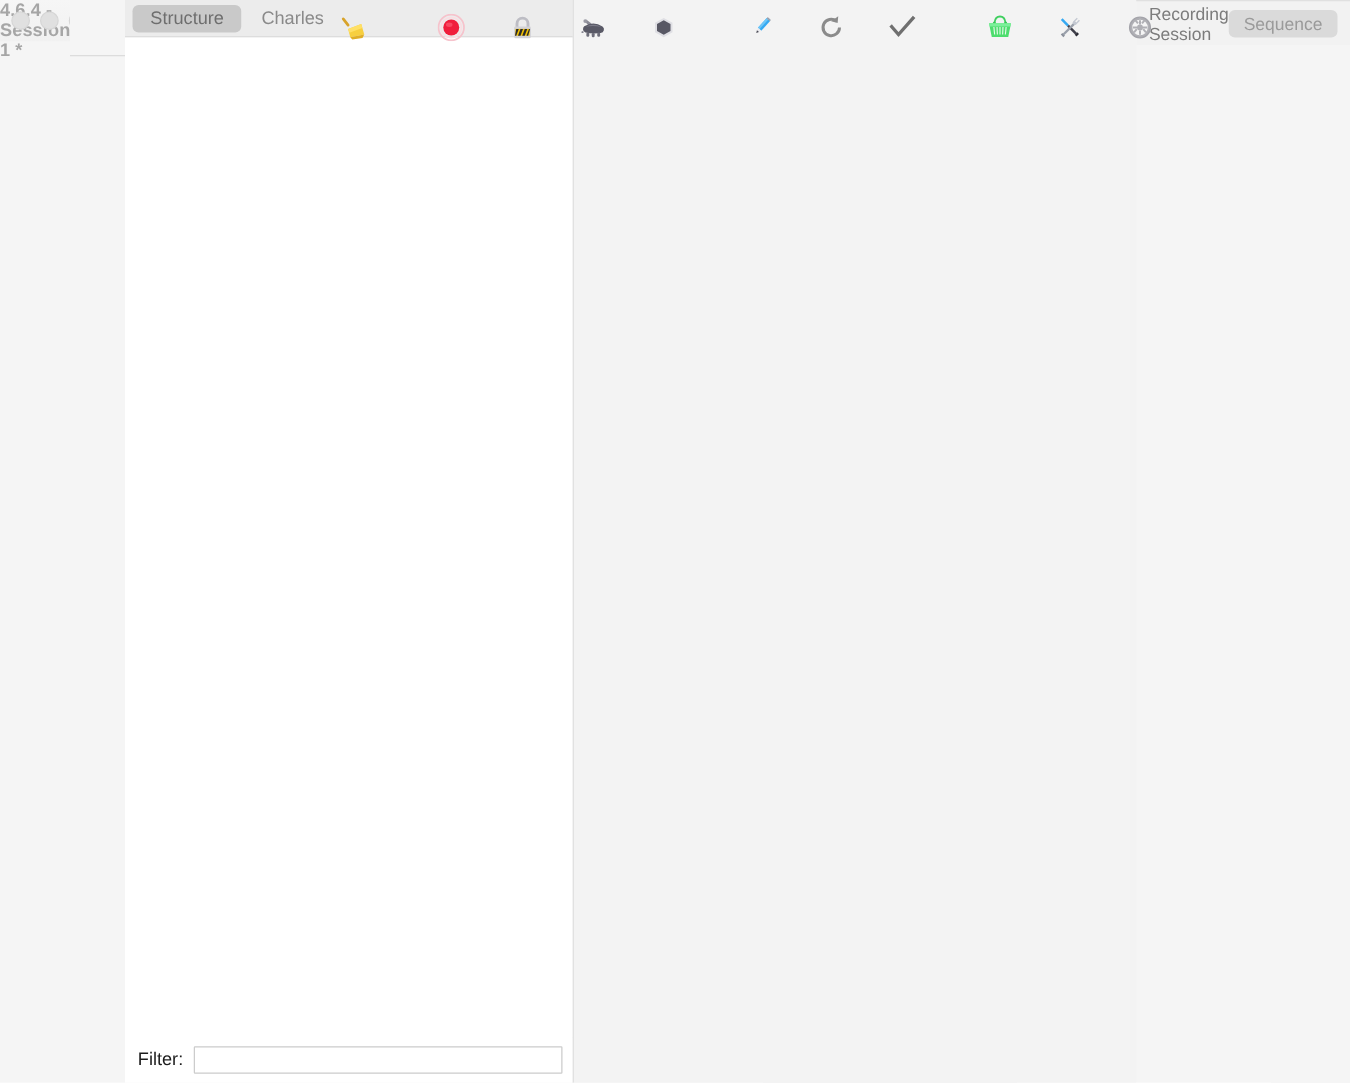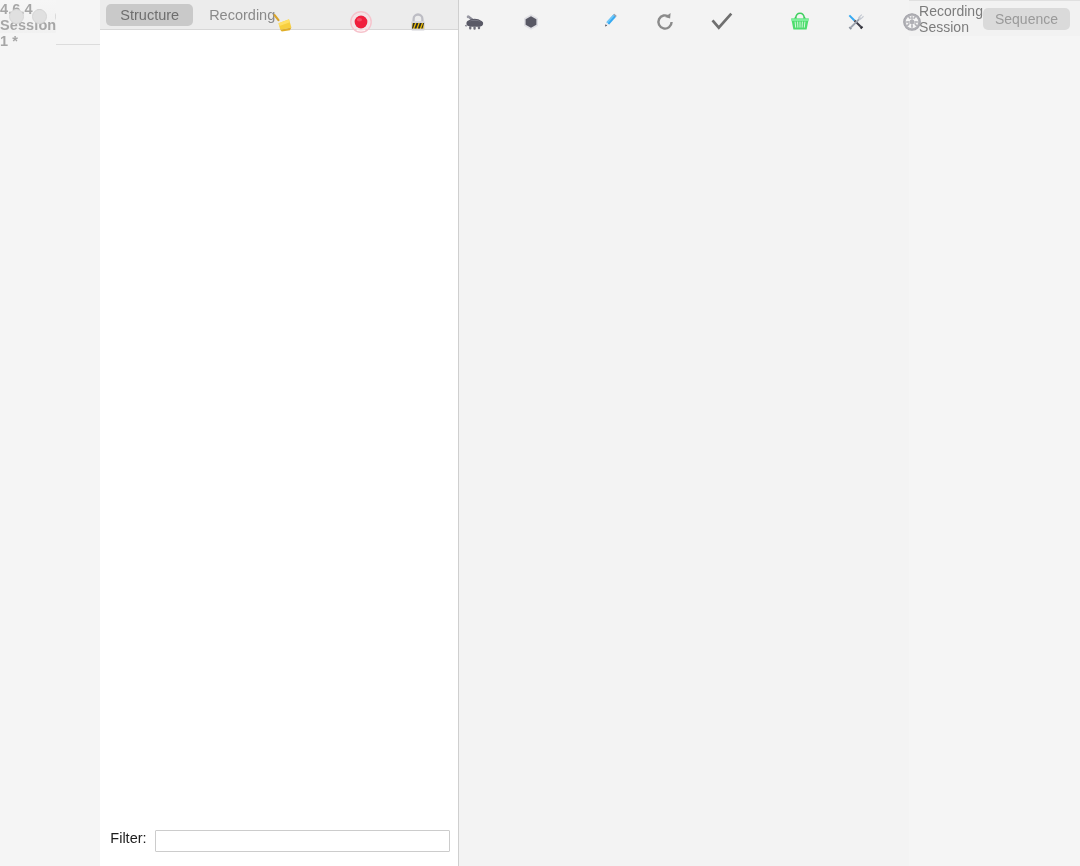--- a/index.html
+++ b/index.html
@@ -129,20 +129,21 @@
     flex: 1 1 auto;
     background: #ffffff;
     overflow: hidden;
     min-height: 0;
   }
   #filter-row {
     flex: 0 0 36px;
     height: 36px;
     background: #ffffff;
     display: flex;
+    align-items: center;
     padding: 0 8px 0 10px;
     box-sizing: border-box;
     gap: 8px;
   }
   #filter-label {
     font-size: 14.5px;
     color: #1c1c1c;
     user-select: none;
     white-space: nowrap;
   }
@@ -369,21 +370,21 @@
 
   <div id="content">
 
     <div id="left-panel">
 
       <div id="tab-bar">
         <div class="tab selected">
           <span>Structure</span>
         </div>
         <div class="tab">
-          <span>Recording</span>
+          <span>Charles</span>
         </div>
       </div>
 
       <div id="tree-area"></div>
 
       <div id="filter-row">
         <span id="filter-label">Filter:</span>
         <input id="filter-input" type="text" placeholder="" style="">
       </div>
 

